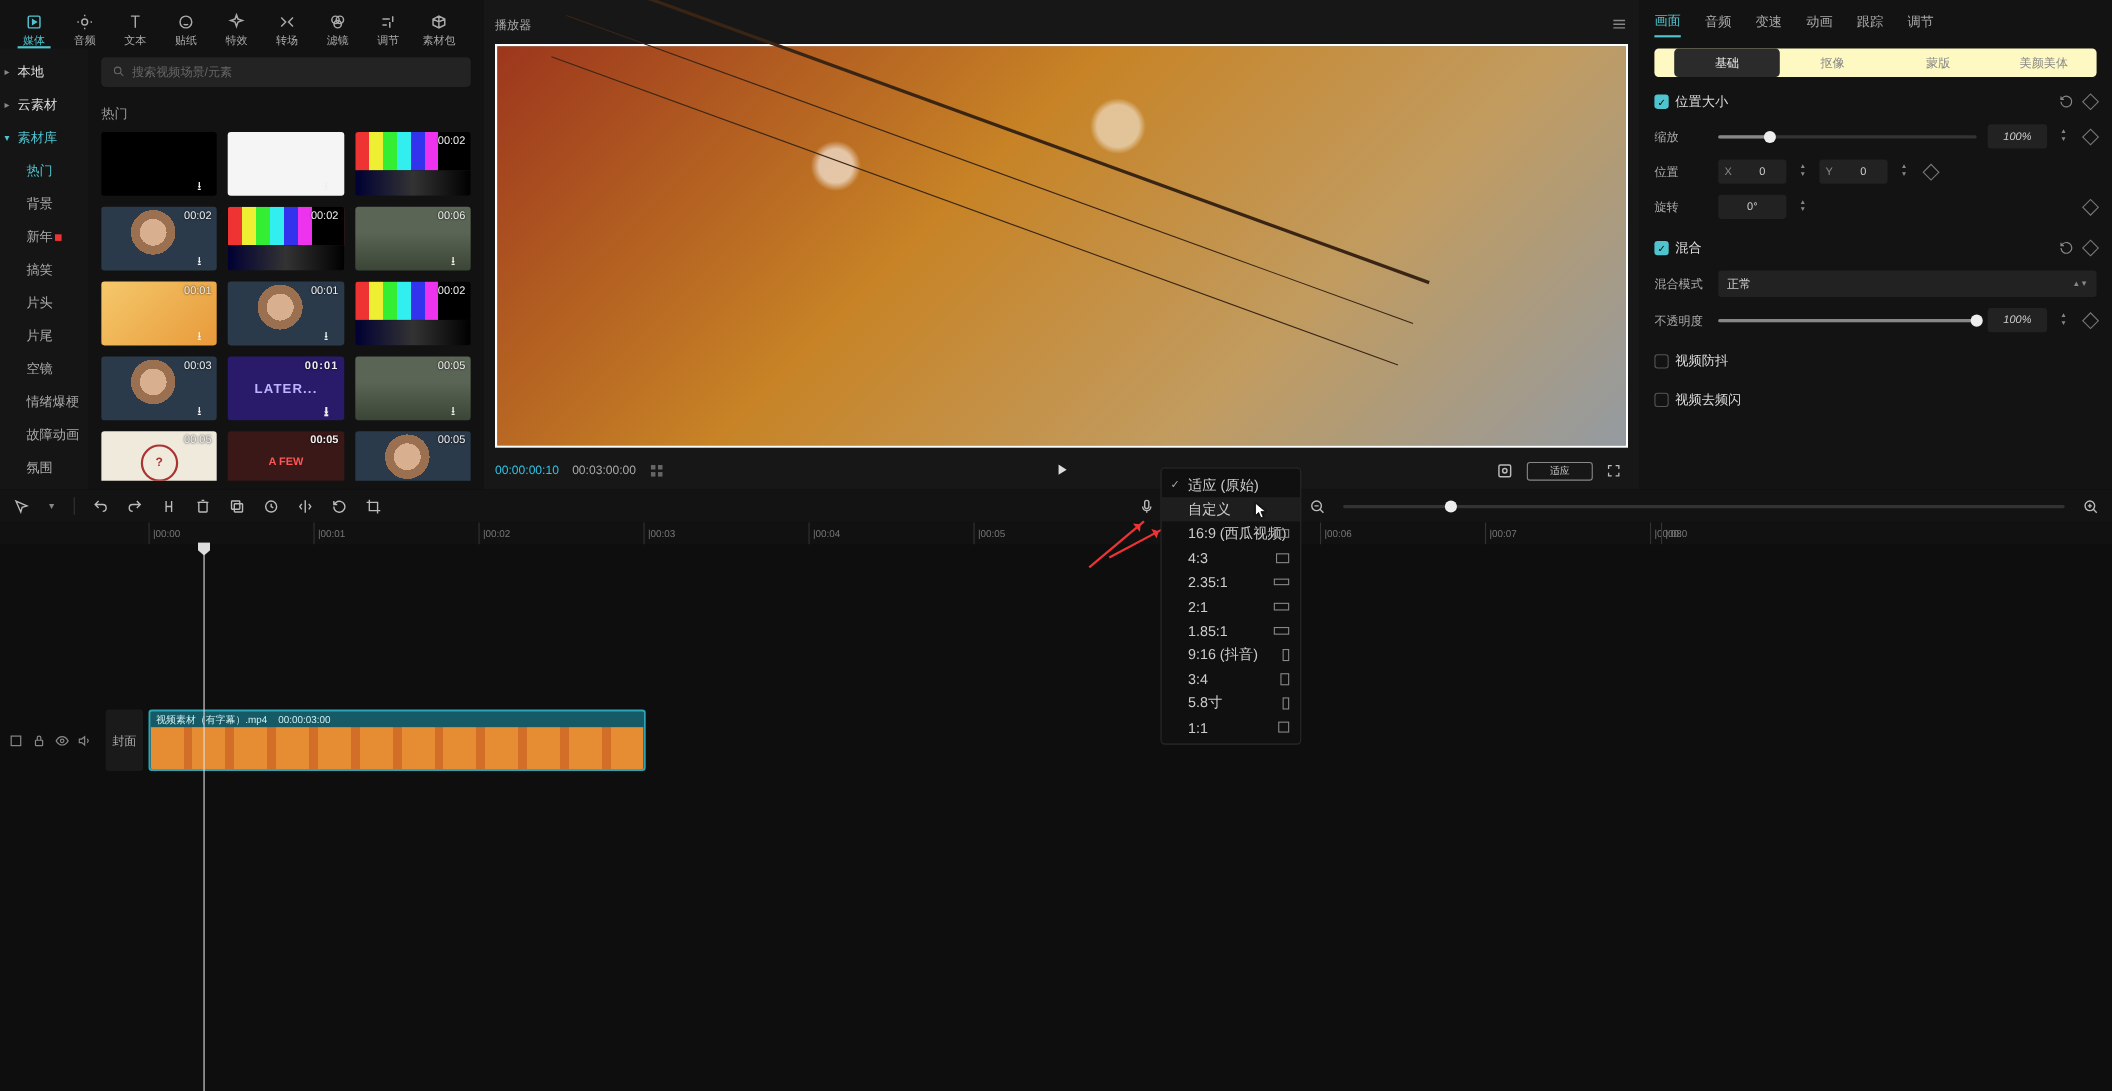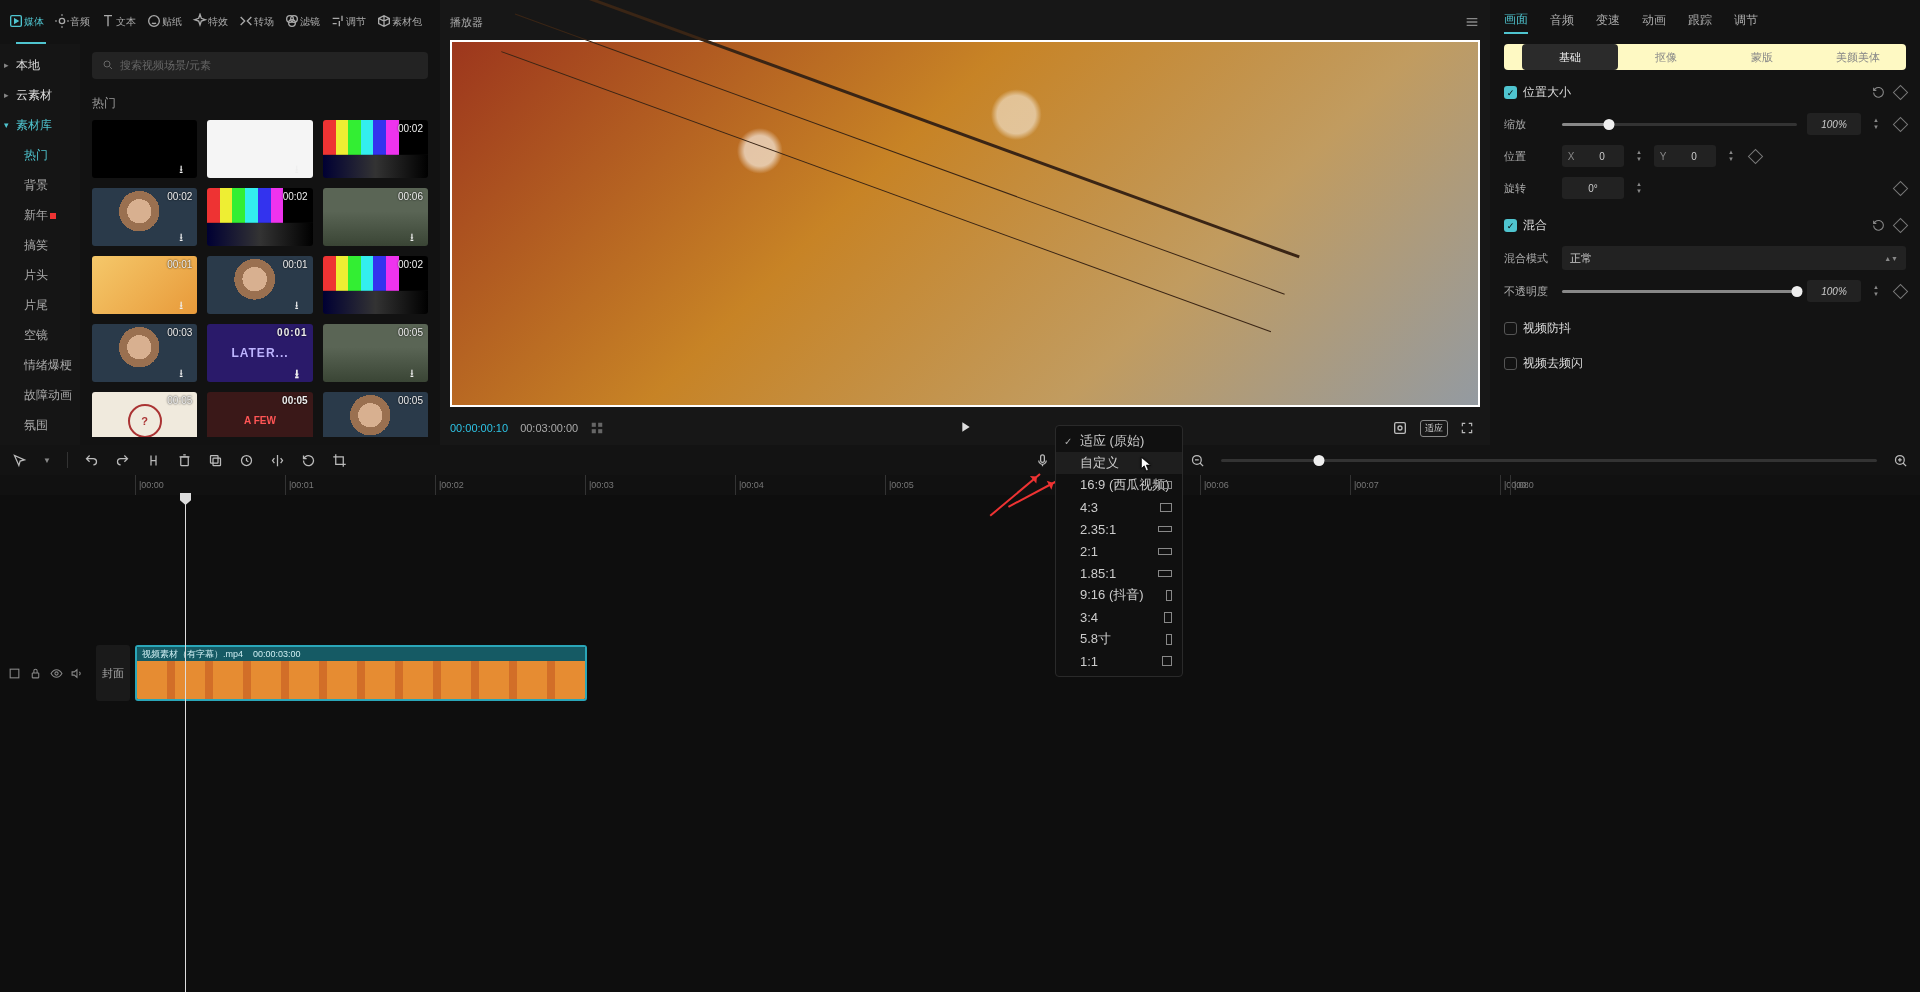--- a/index.html
+++ b/index.html
@@ -1,20 +1,20 @@
 <!DOCTYPE html>
 <html><head>
 <meta charset="utf-8">
 <style>
 * { margin:0; padding:0; box-sizing:border-box; font-family:"Microsoft YaHei",sans-serif; }
 body { background:#0c0c0c; color:#ccc; font-size:11px; overflow:hidden; width:1920px; height:992px; }
 .top { display:flex; height:445px; }
 .media-panel { width:440px; background:#121212; display:flex; flex-direction:column; }
 .top-tabs { display:flex; height:44px; align-items:center; padding:0 8px; gap:0; }
-.top-tab { display:flex; align-items:center; justify-content:flex-start; width:46px; height:44px; color:#aaa; cursor:pointer; font-size:10px; position:relative; }
+.top-tab { display:flex; flex-direction:column; align-items:center; justify-content:flex-end; width:46px; height:44px; color:#aaa; cursor:pointer; font-size:10px; position:relative; }
 .top-tab.active { color:#4fc4cf; }
 .top-tab.active::after { content:""; position:absolute; bottom:0; left:8px; right:8px; height:2px; background:#4fc4cf; }
 .top-tab svg, .top-tab .ico { width:16px; height:16px; margin-bottom:2px; }
 .media-body { display:flex; flex:1; min-height:0; }
 .side { width:80px; background:#151515; padding-top:6px; }
 .side-item { height:30px; line-height:30px; padding-left:16px; color:#aaa; cursor:pointer; font-size:12px; position:relative; }
 .side-item.lvl1 { color:#ddd; }
 .side-item.lvl1::before { content:"▸"; position:absolute; left:4px; font-size:9px; color:#888; }
 .side-item.active-main::before { content:"▾"; color:#4fc4cf; }
 .side-item.active-main { color:#4fc4cf; }
@@ -46,21 +46,21 @@
 .preview { flex:1; margin:4px 0; border:2px solid #fff; position:relative; background:
   radial-gradient(circle at 30% 30%,rgba(255,255,255,.6) 0 2%,transparent 3%),
   radial-gradient(circle at 55% 20%,rgba(255,255,255,.5) 0 3%,transparent 4%),
   linear-gradient(135deg,rgba(180,60,30,.85),rgba(230,150,40,.85) 40%,rgba(250,200,120,.75) 70%,rgba(200,210,220,.7));
 }
 .branch { position:absolute; top:20%; left:5%; width:80%; height:3px; background:#3a2515; transform:rotate(20deg); box-shadow:0 40px 0 -1px #3a2515,0 80px 0 -1px #3a2515; }
 .player-ctrl { height:34px; display:flex; align-items:center; gap:12px; color:#aaa; position:relative;text-align:center; }
 .time-cur { color:#2ec4e6; }
 .play-btn { position:absolute; left:50%; transform:translateX(-50%); color:#ddd; }
 .ctrl-right { position:absolute; right:6px; display:flex; gap:12px; align-items:center; }
-.ratio-btn { border:1px solid #888; border-radius:3px; padding:1px 4px; font-size:9px; color:#ccc; }
+.ratio-btn { border:1px solid #888; border-radius:3px; padding:1px 20px; font-size:9px; color:#ccc; }
 
 .props { width:430px; background:#131313; padding:0 14px; }
 .ptabs { display:flex; height:40px; align-items:center; gap:22px; color:#aaa; }
 .ptab { cursor:pointer; padding:4px 0; font-size:12px; }
 .ptab.active { color:#4fc4cf; border-bottom:2px solid #4fc4cf; }
 .sub-tabs { display:flex; background:#fef9c3; border-radius:4px; height:26px; margin:4px 0 14px;padding-left:18px; }
 .sub-tab { flex:1; display:flex; align-items:center; justify-content:center; color:#888; border-radius:4px; cursor:pointer; font-size:11px; }
 .sub-tab.active { background:#2b2b2b; color:#eee; }
 .sect { margin-bottom:18px; }
 .sect-h { display:flex; align-items:center; gap:6px; margin-bottom:12px; color:#ddd; font-size:12px; }

